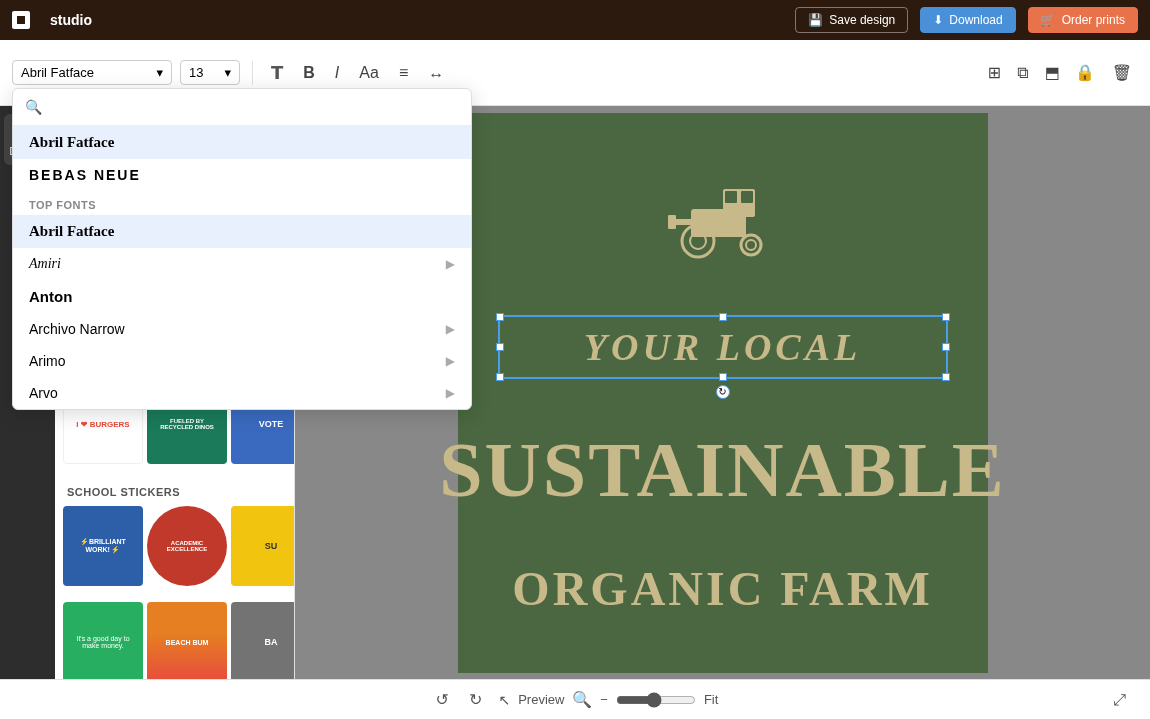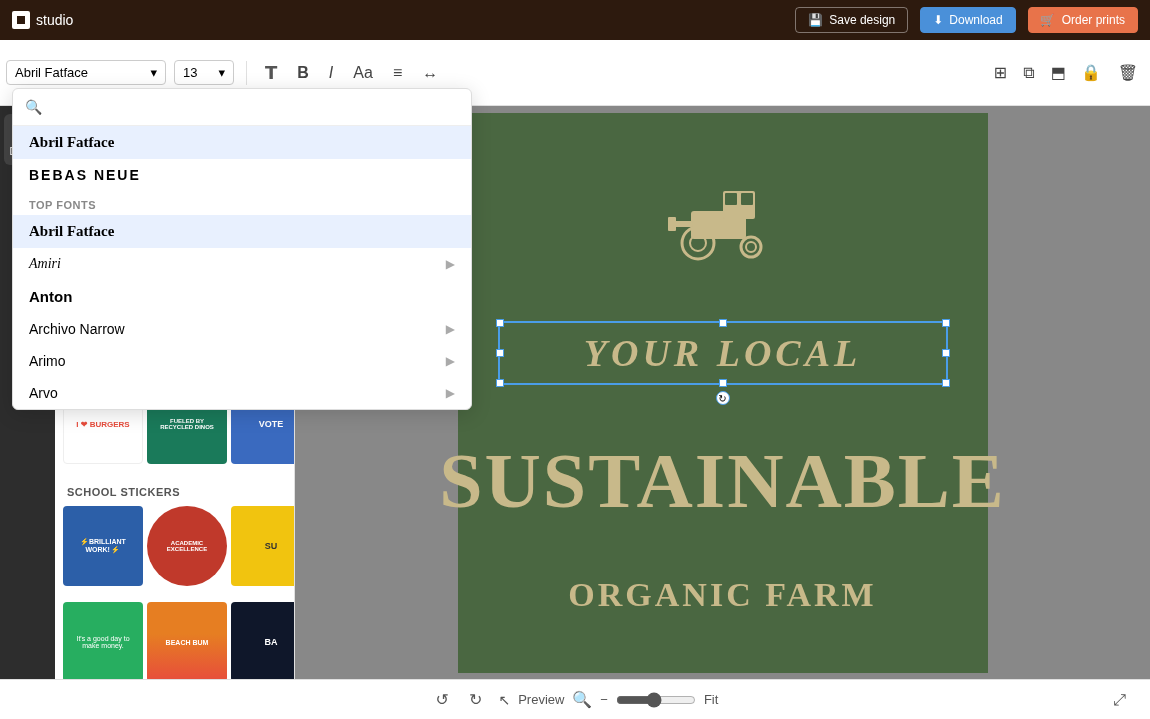--- a/index.html
+++ b/index.html
@@ -1,28 +1,28 @@
 <!DOCTYPE html>
 <html><head>
   <meta charset="utf-8">
   <style>
     * { box-sizing: border-box; margin: 0; padding: 0; }
     body { font-family: -apple-system, BlinkMacSystemFont, 'Segoe UI', sans-serif; background: #f0f0f0; display: flex; flex-direction: column; height: 719px; width: 1150px; overflow: hidden; }
 
     
     .topbar { background: #2d1a0e; height: 40px; display: flex; align-items: center; padding: 0 12px; gap: 12px; flex-shrink: 0; }
-    .topbar-logo { display: flex; align-items: center; gap: 6px; color: #fff; font-size: 14px; font-weight: 400; }
+    .topbar-logo { display: flex; align-items: center; gap: 20px; color: #fff; font-size: 14px; font-weight: 700; }
     .topbar-logo-icon { width: 18px; height: 18px; background: #fff; border-radius: 2px; display: flex; align-items: center; justify-content: center; }
     .topbar-spacer { flex: 1; }
     .topbar-btn { background: transparent; border: 1px solid rgba(255,255,255,0.4); color: #fff; padding: 5px 12px; border-radius: 4px; font-size: 12px; cursor: pointer; display: flex; align-items: center; gap: 6px; }
     .topbar-btn.primary { background: #4a90d9; border-color: #4a90d9; }
     .topbar-btn.orange { background: #e8734a; border-color: #e8734a; }
 
     
-    .toolbar { background: #fff; height: 66px; display: flex; align-items: center; padding: 0 6px; gap: 8px; border-bottom: 1px solid #e0e0e0; flex-shrink: 0; position: relative; }
+    .toolbar { background: #fff; height: 66px; display: flex; align-items: center; padding: 0 12px; gap: 8px; border-bottom: 1px solid #e0e0e0; flex-shrink: 0; position: relative; }
     .font-selector { display: flex; align-items: center; border: 1px solid #ccc; border-radius: 4px; padding: 4px 8px; gap: 6px; cursor: pointer; min-width: 160px; justify-content: space-between; font-size: 13px; }
     .font-size-selector { display: flex; align-items: center; border: 1px solid #ccc; border-radius: 4px; padding: 4px 8px; gap: 4px; cursor: pointer; width: 60px; justify-content: space-between; font-size: 13px; }
     .toolbar-sep { width: 1px; height: 24px; background: #e0e0e0; margin: 0 4px; }
     .toolbar-icon-btn { background: none; border: none; cursor: pointer; padding: 4px 6px; border-radius: 3px; font-size: 16px; color: #444; display: flex; align-items: center; justify-content: center; }
     .toolbar-right-icons { margin-left: auto; display: flex; align-items: center; gap: 4px; }
 
     
     .main-layout { display: flex; flex: 1; overflow: hidden; }
 
     
@@ -49,21 +49,21 @@
     .handle.tl { top: -4px; left: -4px; }
     .handle.tr { top: -4px; right: -4px; }
     .handle.bl { bottom: -4px; left: -4px; }
     .handle.br { bottom: -4px; right: -4px; }
     .handle.tm { top: -4px; left: 50%; transform: translateX(-50%); }
     .handle.bm { bottom: -4px; left: 50%; transform: translateX(-50%); }
     .handle.lm { left: -4px; top: 50%; transform: translateY(-50%); }
     .handle.rm { right: -4px; top: 50%; transform: translateY(-50%); }
     .rotate-handle { position: absolute; bottom: -20px; left: 50%; transform: translateX(-50%); width: 14px; height: 14px; border-radius: 50%; background: #fff; border: 1px solid #4a9de8; display: flex; align-items: center; justify-content: center; font-size: 10px; }
     .canvas-sustainable { font-size: 78px; font-weight: 900; letter-spacing: 2px; color: #c8b98a; text-transform: uppercase; font-family: 'Georgia', serif; line-height: 1; text-align: center; }
-    .canvas-organic { font-size: 34px; font-weight: 700; letter-spacing: 3px; color: #c8b98a; text-transform: uppercase; font-family: 'Georgia', serif; text-align: left; }
+    .canvas-organic { font-size: 48px; font-weight: 700; letter-spacing: 3px; color: #c8b98a; text-transform: uppercase; font-family: 'Georgia', serif; text-align: left; }
     .canvas-estd { font-size: 28px; font-weight: 600; letter-spacing: 2px; color: #c8b98a; font-family: 'Georgia', serif; text-align: center; }
 
     
     .bottom-bar { background: #fff; height: 40px; border-top: 1px solid #e0e0e0; display: flex; align-items: center; justify-content: center; gap: 12px; flex-shrink: 0; }
     .bottom-btn { background: none; border: none; cursor: pointer; font-size: 16px; color: #555; padding: 4px; }
     .zoom-controls { display: flex; align-items: center; gap: 8px; font-size: 13px; color: #555; }
     .zoom-slider { width: 80px; accent-color: #555; }
     .fullscreen-btn { position: absolute; right: 20px; background: none; border: none; cursor: pointer; font-size: 16px; color: #555; }
 
     
@@ -275,21 +275,21 @@
     </div>
 
     <div class="sticker-section">
       <div class="sticker-row">
         <div class="sticker-thumb" style="background:#27ae60; display:flex; align-items:center; justify-content:center; flex-direction:column;">
           <div style="color:#fff; font-size:7px; text-align:center; padding:4px;">It's a good day to make money.</div>
         </div>
         <div class="sticker-thumb" style="background:linear-gradient(180deg,#e67e22 40%,#e74c3c); display:flex; align-items:center; justify-content:center; flex-direction:column;">
           <div style="color:#fff; font-size:7px; font-weight:900; text-align:center;">BEACH BUM</div>
         </div>
-        <div class="sticker-thumb" style="background:#0f172a; display:flex; align-items:center; justify-content:center;">
+        <div class="sticker-thumb" style="background:#737373; display:flex; align-items:center; justify-content:center;">
           <div style="color:#fff; font-size:9px; font-weight:900;">BA</div>
         </div>
 
       </div>
     </div>
 
   </div>
 
   <div class="canvas-area">
     <div class="canvas-container">

